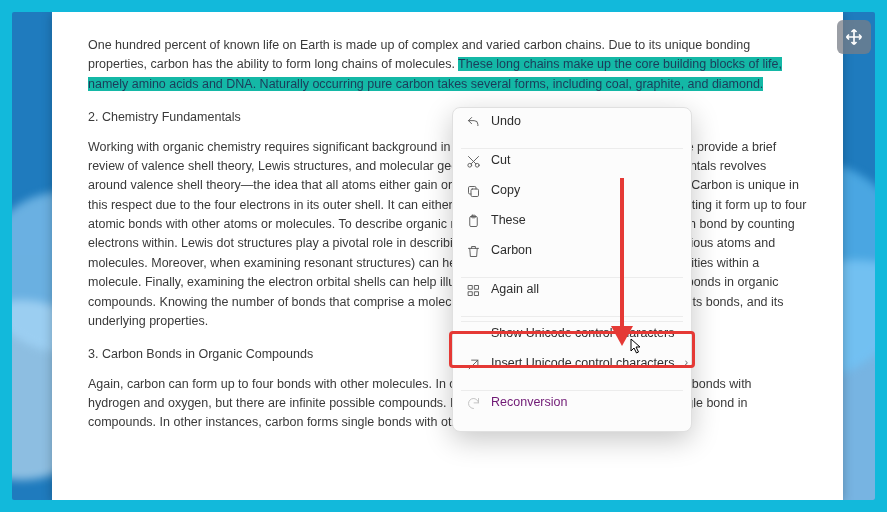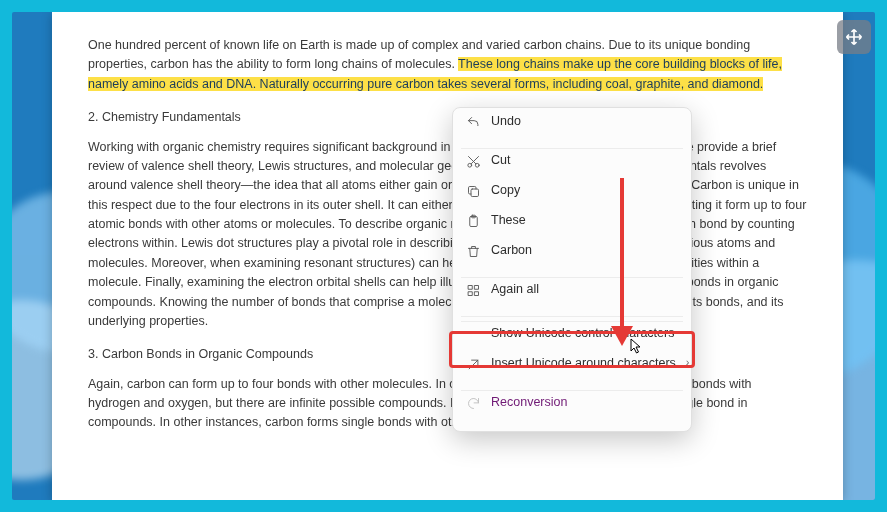--- a/index.html
+++ b/index.html
@@ -10,21 +10,21 @@
   .bloom{position:absolute;border-radius:50%;filter:blur(4px);opacity:0.55}
   .bloom.b1{width:280px;height:280px;background:#bfe3ff;right:-120px;bottom:-40px}
   .bloom.b2{width:220px;height:220px;background:#6ecaff;right:-40px;bottom:120px}
   .bloom.b3{width:180px;height:180px;background:#e8f6ff;left:-80px;bottom:20px}
   .bloom.b4{width:160px;height:160px;background:#a8dcff;left:-30px;top:180px}
 
   .page{position:absolute;top:0;left:40px;right:32px;bottom:0;background:#fff;box-shadow:0 2px 10px rgba(0,0,0,.25);padding:24px 36px 0 36px;color:#3a3a3a;font-size:12.5px;line-height:1.55}
   .page p{margin-bottom:14px;text-align:left}
   .page .section-title{margin-bottom:10px;}
 
-  .hl{background:#fde047;color:#1b3c5a}
+  .hl{background:#14b8a6;color:#1b3c5a}
 
   
   .move-handle{position:absolute;top:8px;right:4px;width:34px;height:34px;border-radius:6px;background:rgba(120,125,135,.75);display:flex;align-items:center;justify-content:center;color:#fff}
   .move-handle svg{width:20px;height:20px;stroke:#fff;stroke-width:2;fill:none}
 
   
   .ctx{position:absolute;top:95px;left:440px;width:240px;background:#fcfcfc;border:1px solid #e0e0e0;border-radius:8px;box-shadow:0 8px 28px rgba(0,0,0,.22);padding:6px 0;font-size:12.5px;color:#2d2d2d}
   .ctx .item{display:flex;align-items:flex-start;height:30px;padding:0 14px 0 12px;gap:10px;white-space:nowrap;position:relative}
   .ctx .item .ic{width:16px;height:16px;flex:0 0 16px;display:flex;align-items:center;justify-content:center;color:#5a5a5a}
   .ctx .item svg{width:15px;height:15px;stroke:#5a5a5a;stroke-width:1.5;fill:none;stroke-linecap:round;stroke-linejoin:round}
@@ -131,21 +131,21 @@
       <div class="item">
         <span class="ic"></span>
         <span>Show Unicode control characters</span>
       </div>
       <div class="item">
         <span class="ic">
             <svg viewBox="0 0 24 24">
               <path d="M5 19L19 5M9 5h10v10"></path>
             </svg>
           </span>
-        <span>Insert Unicode around characters</span>
+        <span>Insert Unicode control characters</span>
         <span class="chev">›</span>
       </div>
       <div class="sep"></div>
       <div class="item disabled">
         <span class="ic">
             <svg viewBox="0 0 24 24">
               <path d="M20 11A8 8 0 1 0 12 20"></path>
               <path d="M20 4v7h-7"></path>
             </svg>
           </span>

